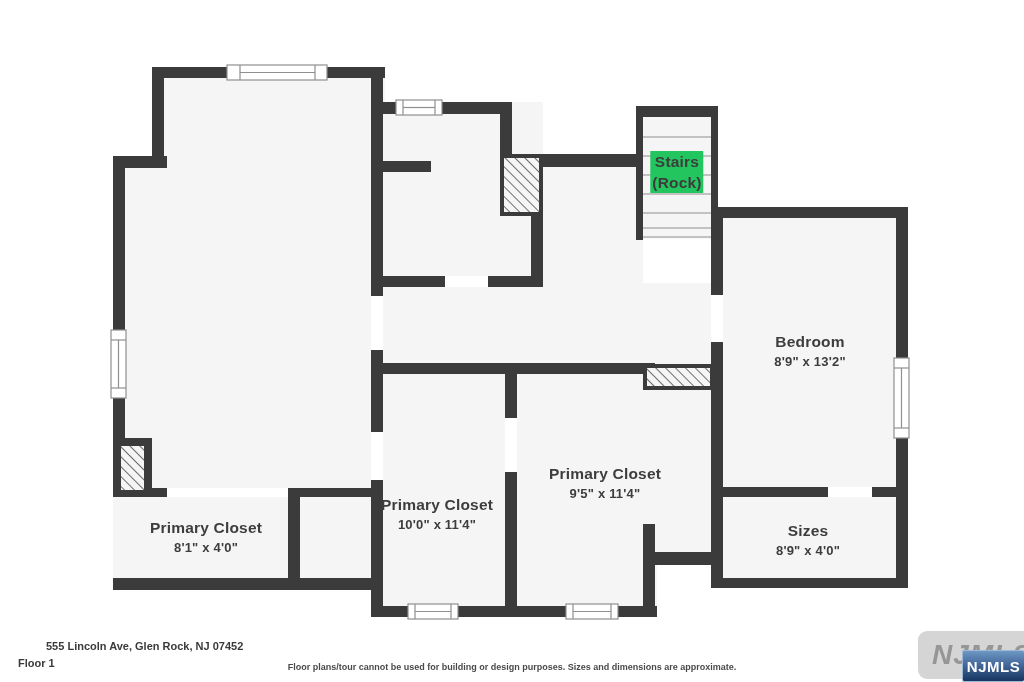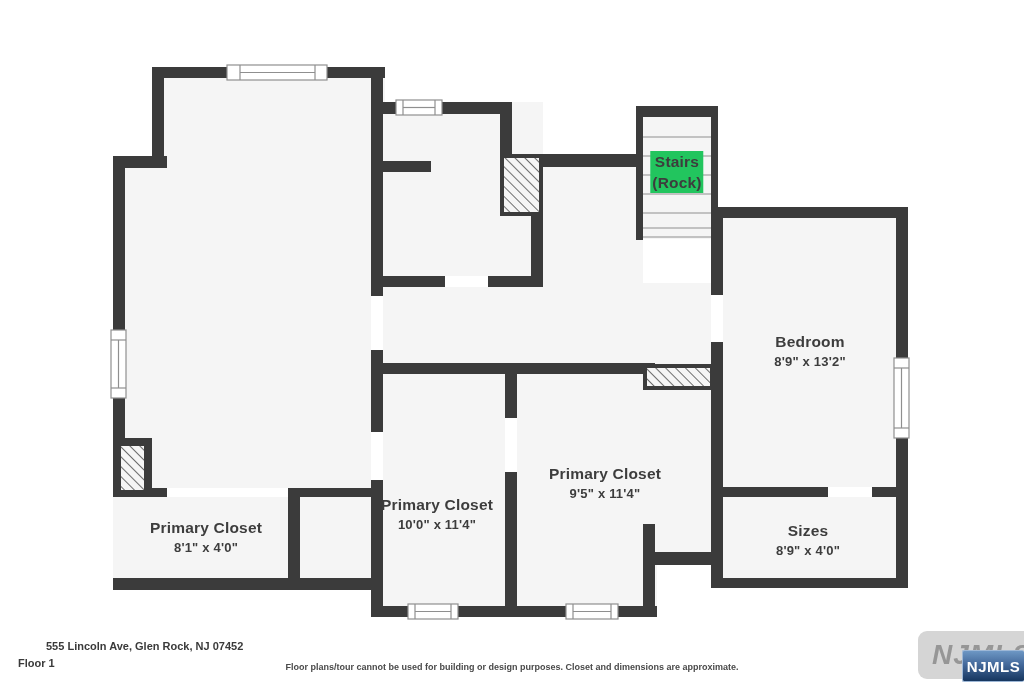--- a/index.html
+++ b/index.html
@@ -186,21 +186,21 @@
     <span class="dims">9'5" x 11'4"</span>
   </div>
 
   <div class="room-label" style="left:808px;top:521px;">
     <span class="title">Sizes</span>
     <span class="dims">8'9" x 4'0"</span>
   </div>
 
   <div class="footer-address">555 Lincoln Ave, Glen Rock, NJ 07452</div>
   <div class="footer-floor">Floor 1</div>
-  <div class="footer-disclaimer">Floor plans/tour cannot be used for building or design purposes. Closet and dimensions are approximate.</div>
+  <div class="footer-disclaimer">Floor plans/tour cannot be used for building or design purposes. Sizes and dimensions are approximate.</div>
 
   <div class="logo-watermark">
     <span>NJMLS</span>
   </div>
   <div class="logo-badge">
     <span>NJMLS</span>
   </div>
 
 </div>
 

